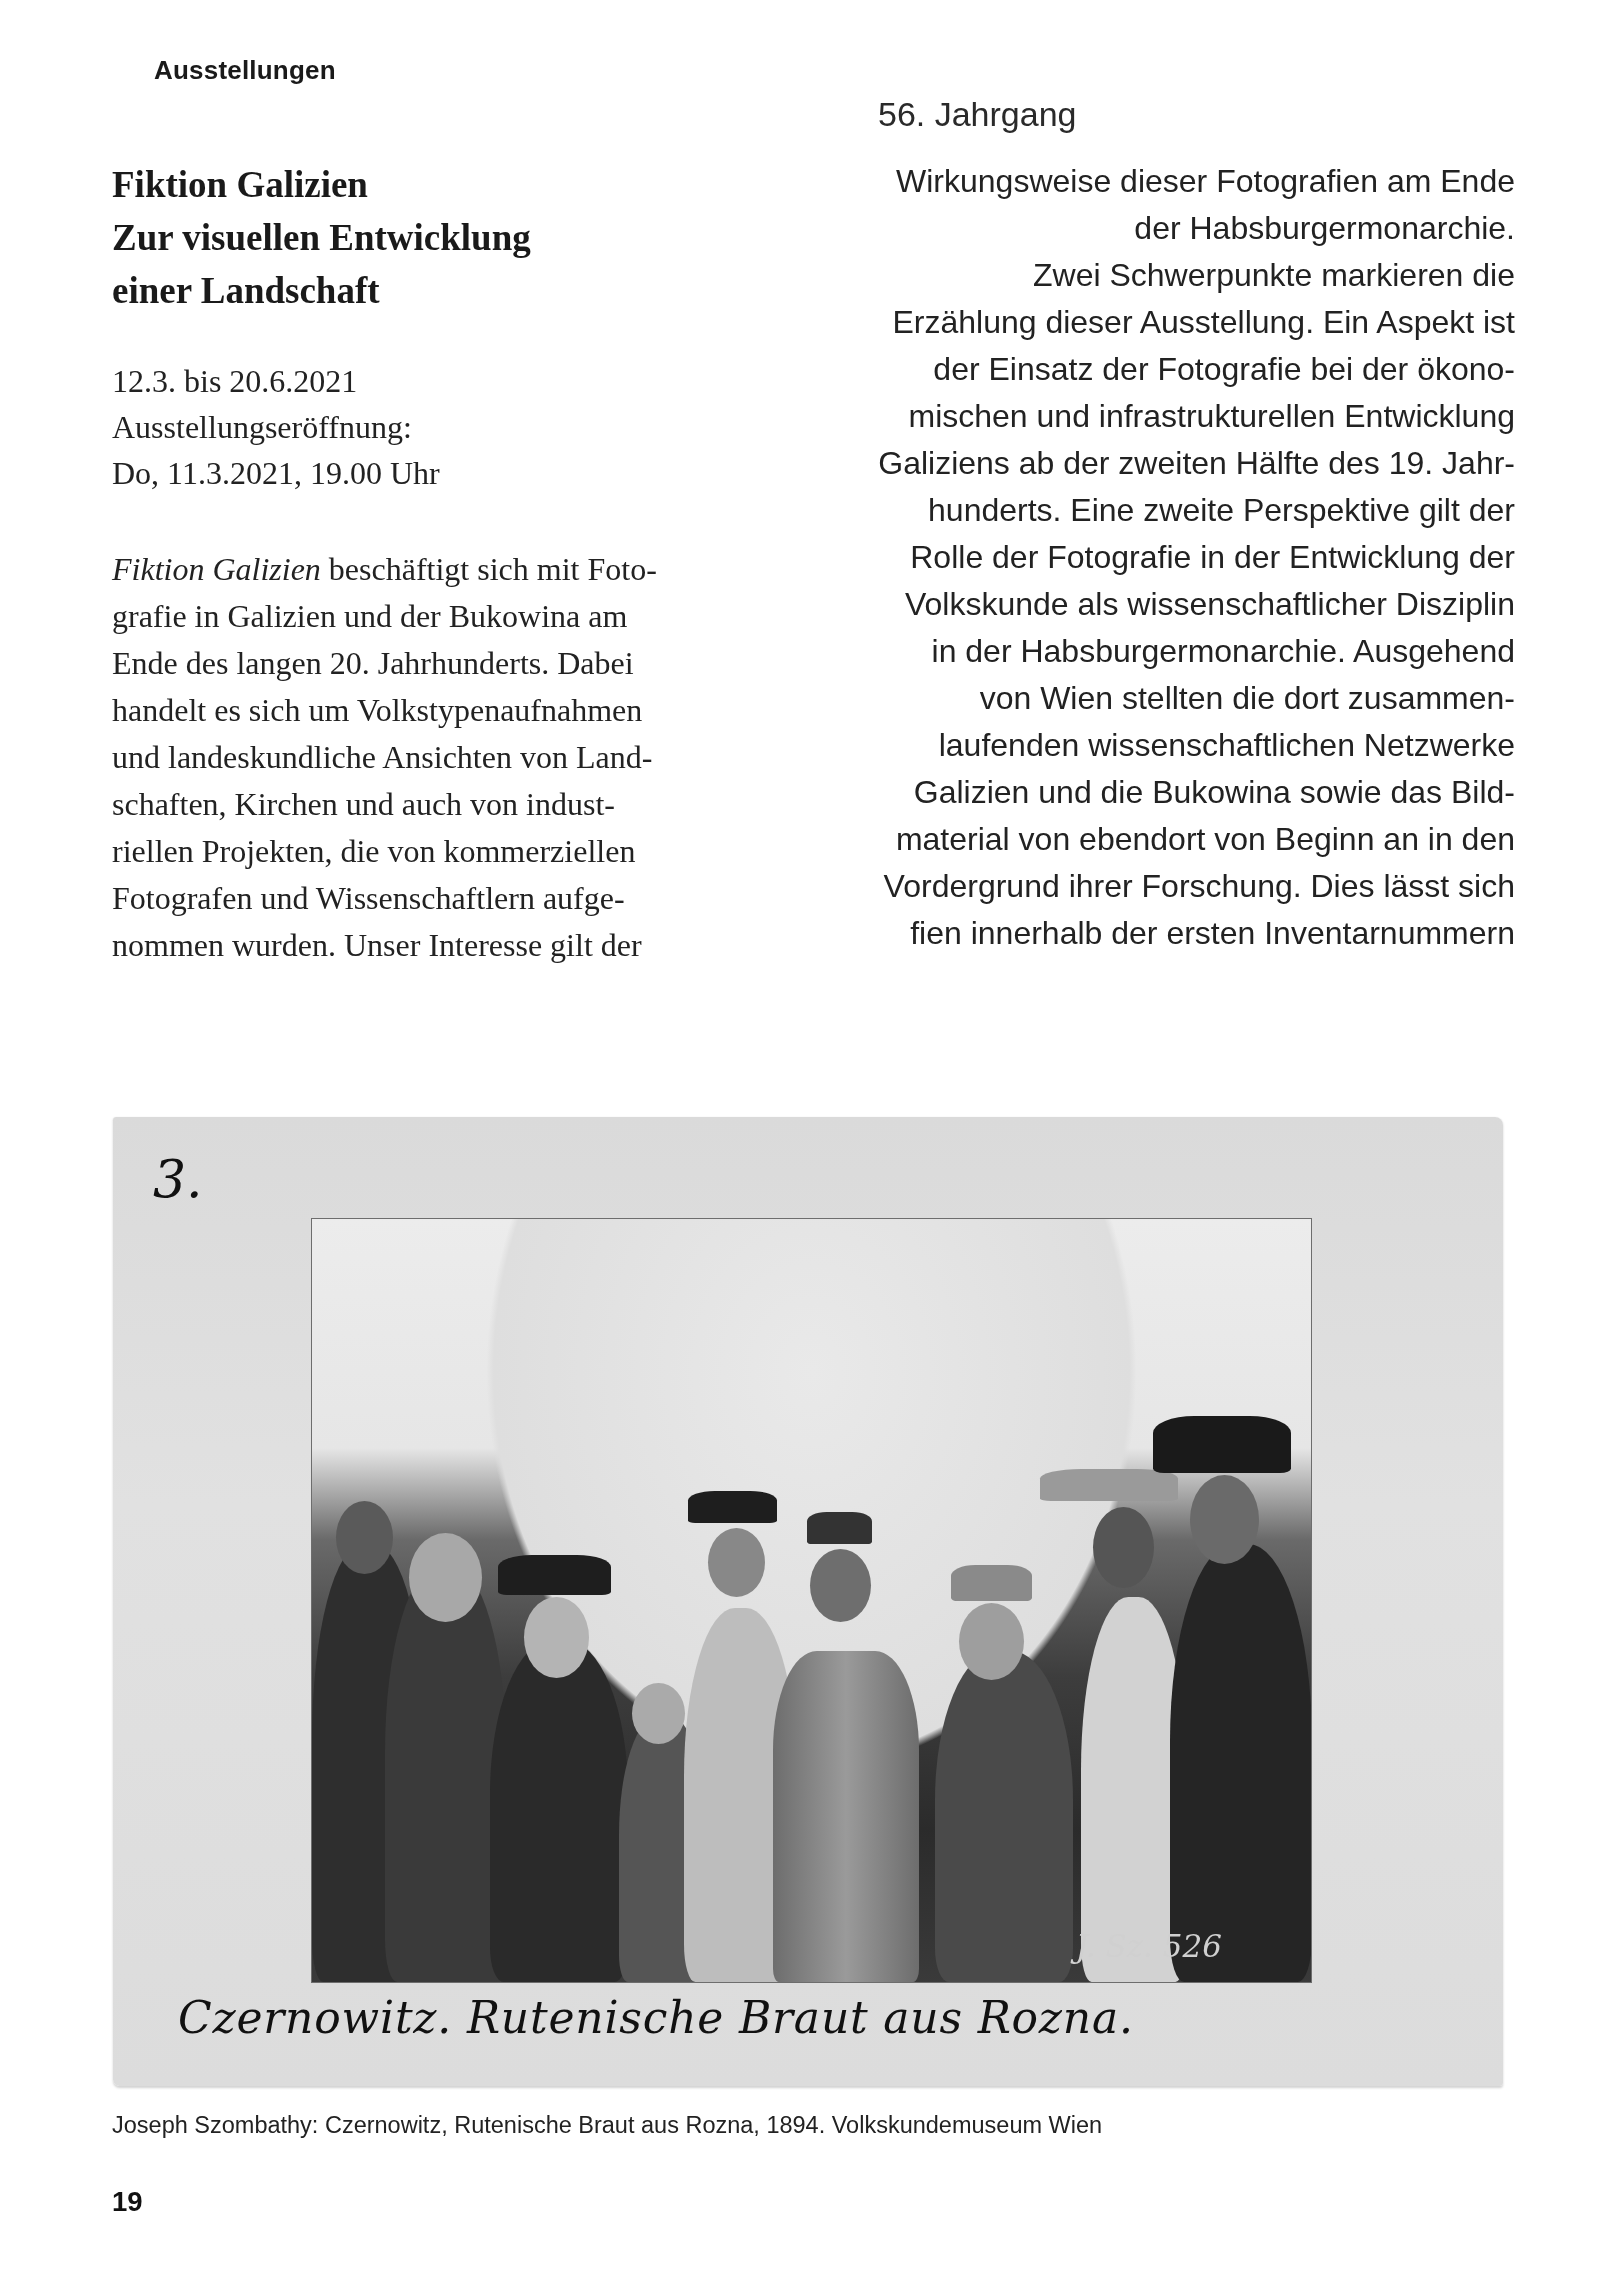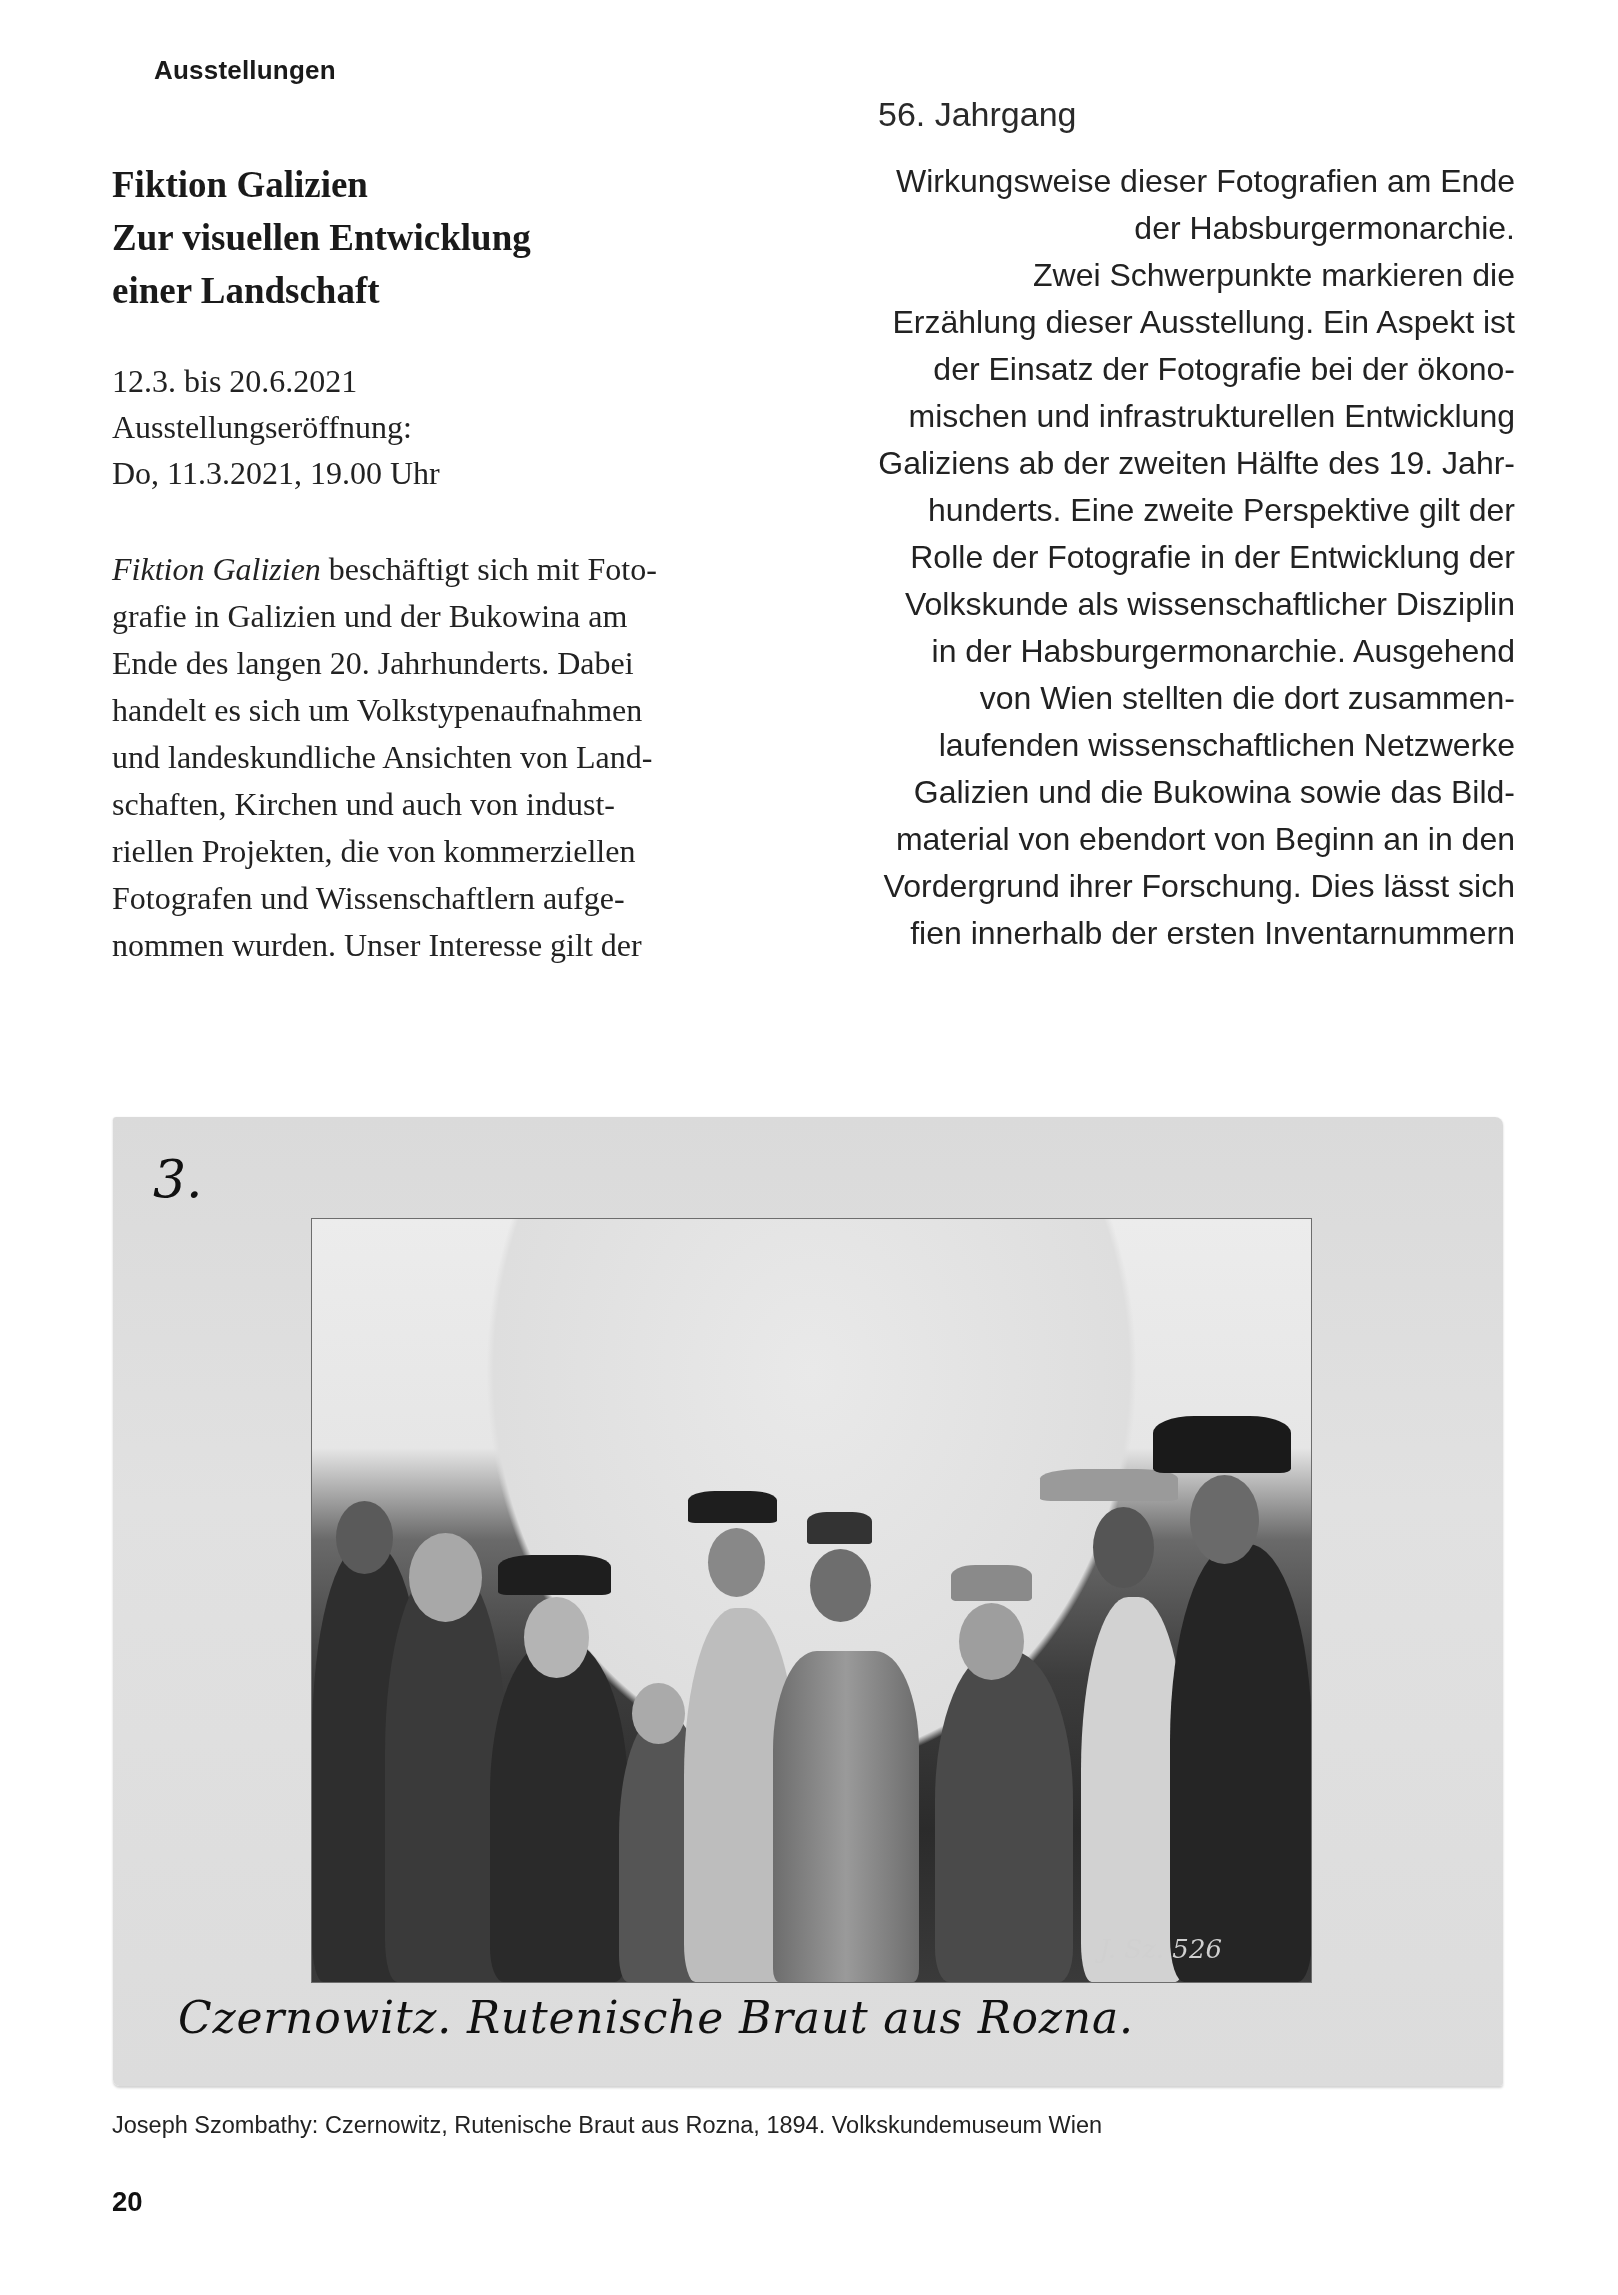--- a/index.html
+++ b/index.html
@@ -51,21 +51,21 @@
       border: 1.6px solid #6d6d6d; overflow: hidden;
     }
     
     .crowd { position: absolute; left: 0; right: 0; bottom: 0; height: 70%; }
     .fig { position: absolute; bottom: 0; background: #2e2e2e; border-radius: 45% 45% 10% 10%; }
     .head { position: absolute; border-radius: 50%; background: #8a8a8a; }
     .hat { position: absolute; background: #1e1e1e; border-radius: 30% 30% 8% 8%; }
     .bride-dress { position: absolute; background: linear-gradient(90deg,#6d6d6d,#9a9a9a,#6d6d6d); border-radius: 30% 30% 4% 4%; }
     .photo-inventory {
       position: absolute; right: 89px; bottom: 18px;
-      font-family: "DejaVu Serif", serif; font-style: italic; font-size: 26px; color: #d0d0d0;
+      font-family: "DejaVu Serif", serif; font-style: italic; font-size: 31px; color: #d0d0d0;
     }
     .handwritten-caption {
       position: absolute; left: 65px; top: 875px;
       font-family: "DejaVu Serif", serif; font-style: italic; font-size: 44px; color: #111;
       letter-spacing: 0.8px;
     }
     .caption {
       position: absolute; left: 112px; top: 2112px;
       font-size: 23.5px; color: #222; white-space: nowrap;
     }
@@ -154,14 +154,14 @@
       <div class="fig" style="left:858px; width:142px; height:82%; background:#252525;"></div>
       <div class="hat" style="left:841px; top:-6%; width:138px; height:57px; background:#1a1a1a;"></div>
       <div class="head" style="left:878px; top:5%; width:69px; height:89px; background:#6a6a6a;"></div>
     </div>
     <div class="photo-inventory">J. Sz. 526</div>
   </div>
   <div class="handwritten-caption">Czernowitz. Rutenische Braut aus Rozna.</div>
 </div>
 
 <div class="caption">Joseph Szombathy: Czernowitz, Rutenische Braut aus Rozna, 1894. Volkskundemuseum Wien</div>
-<div class="page-number">20</div>
+<div class="page-number">19</div>
 
 
 </body></html>

